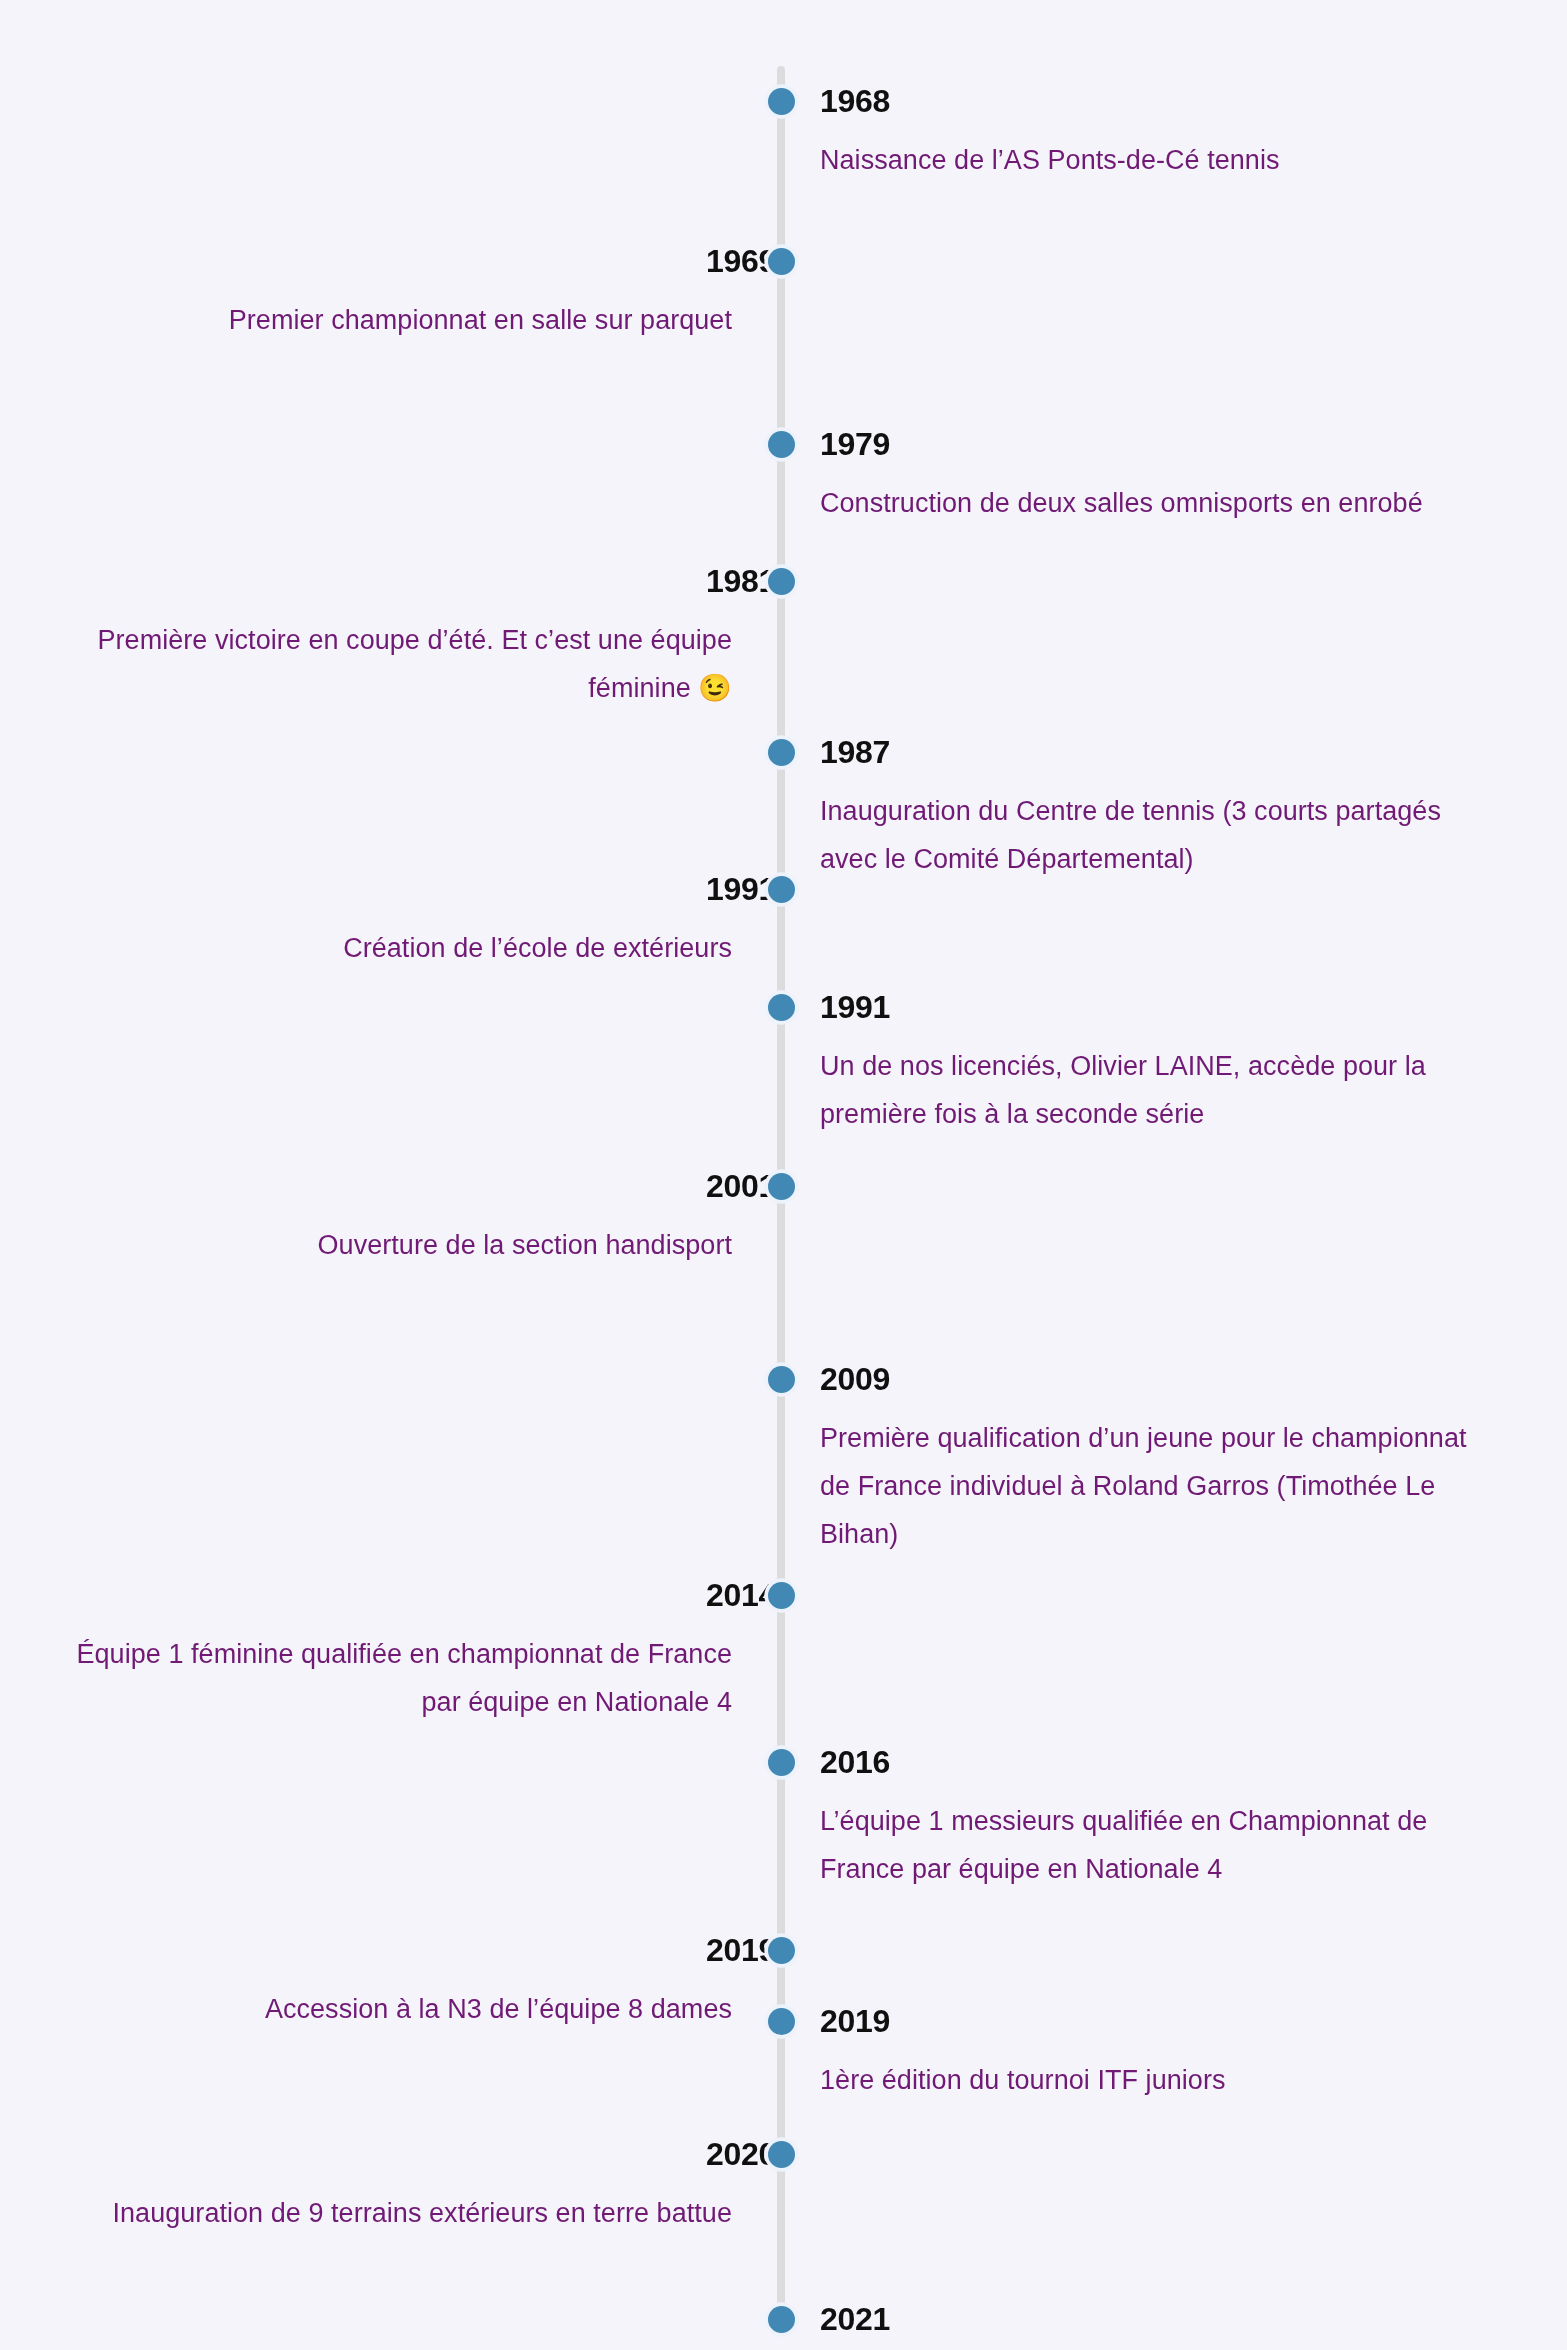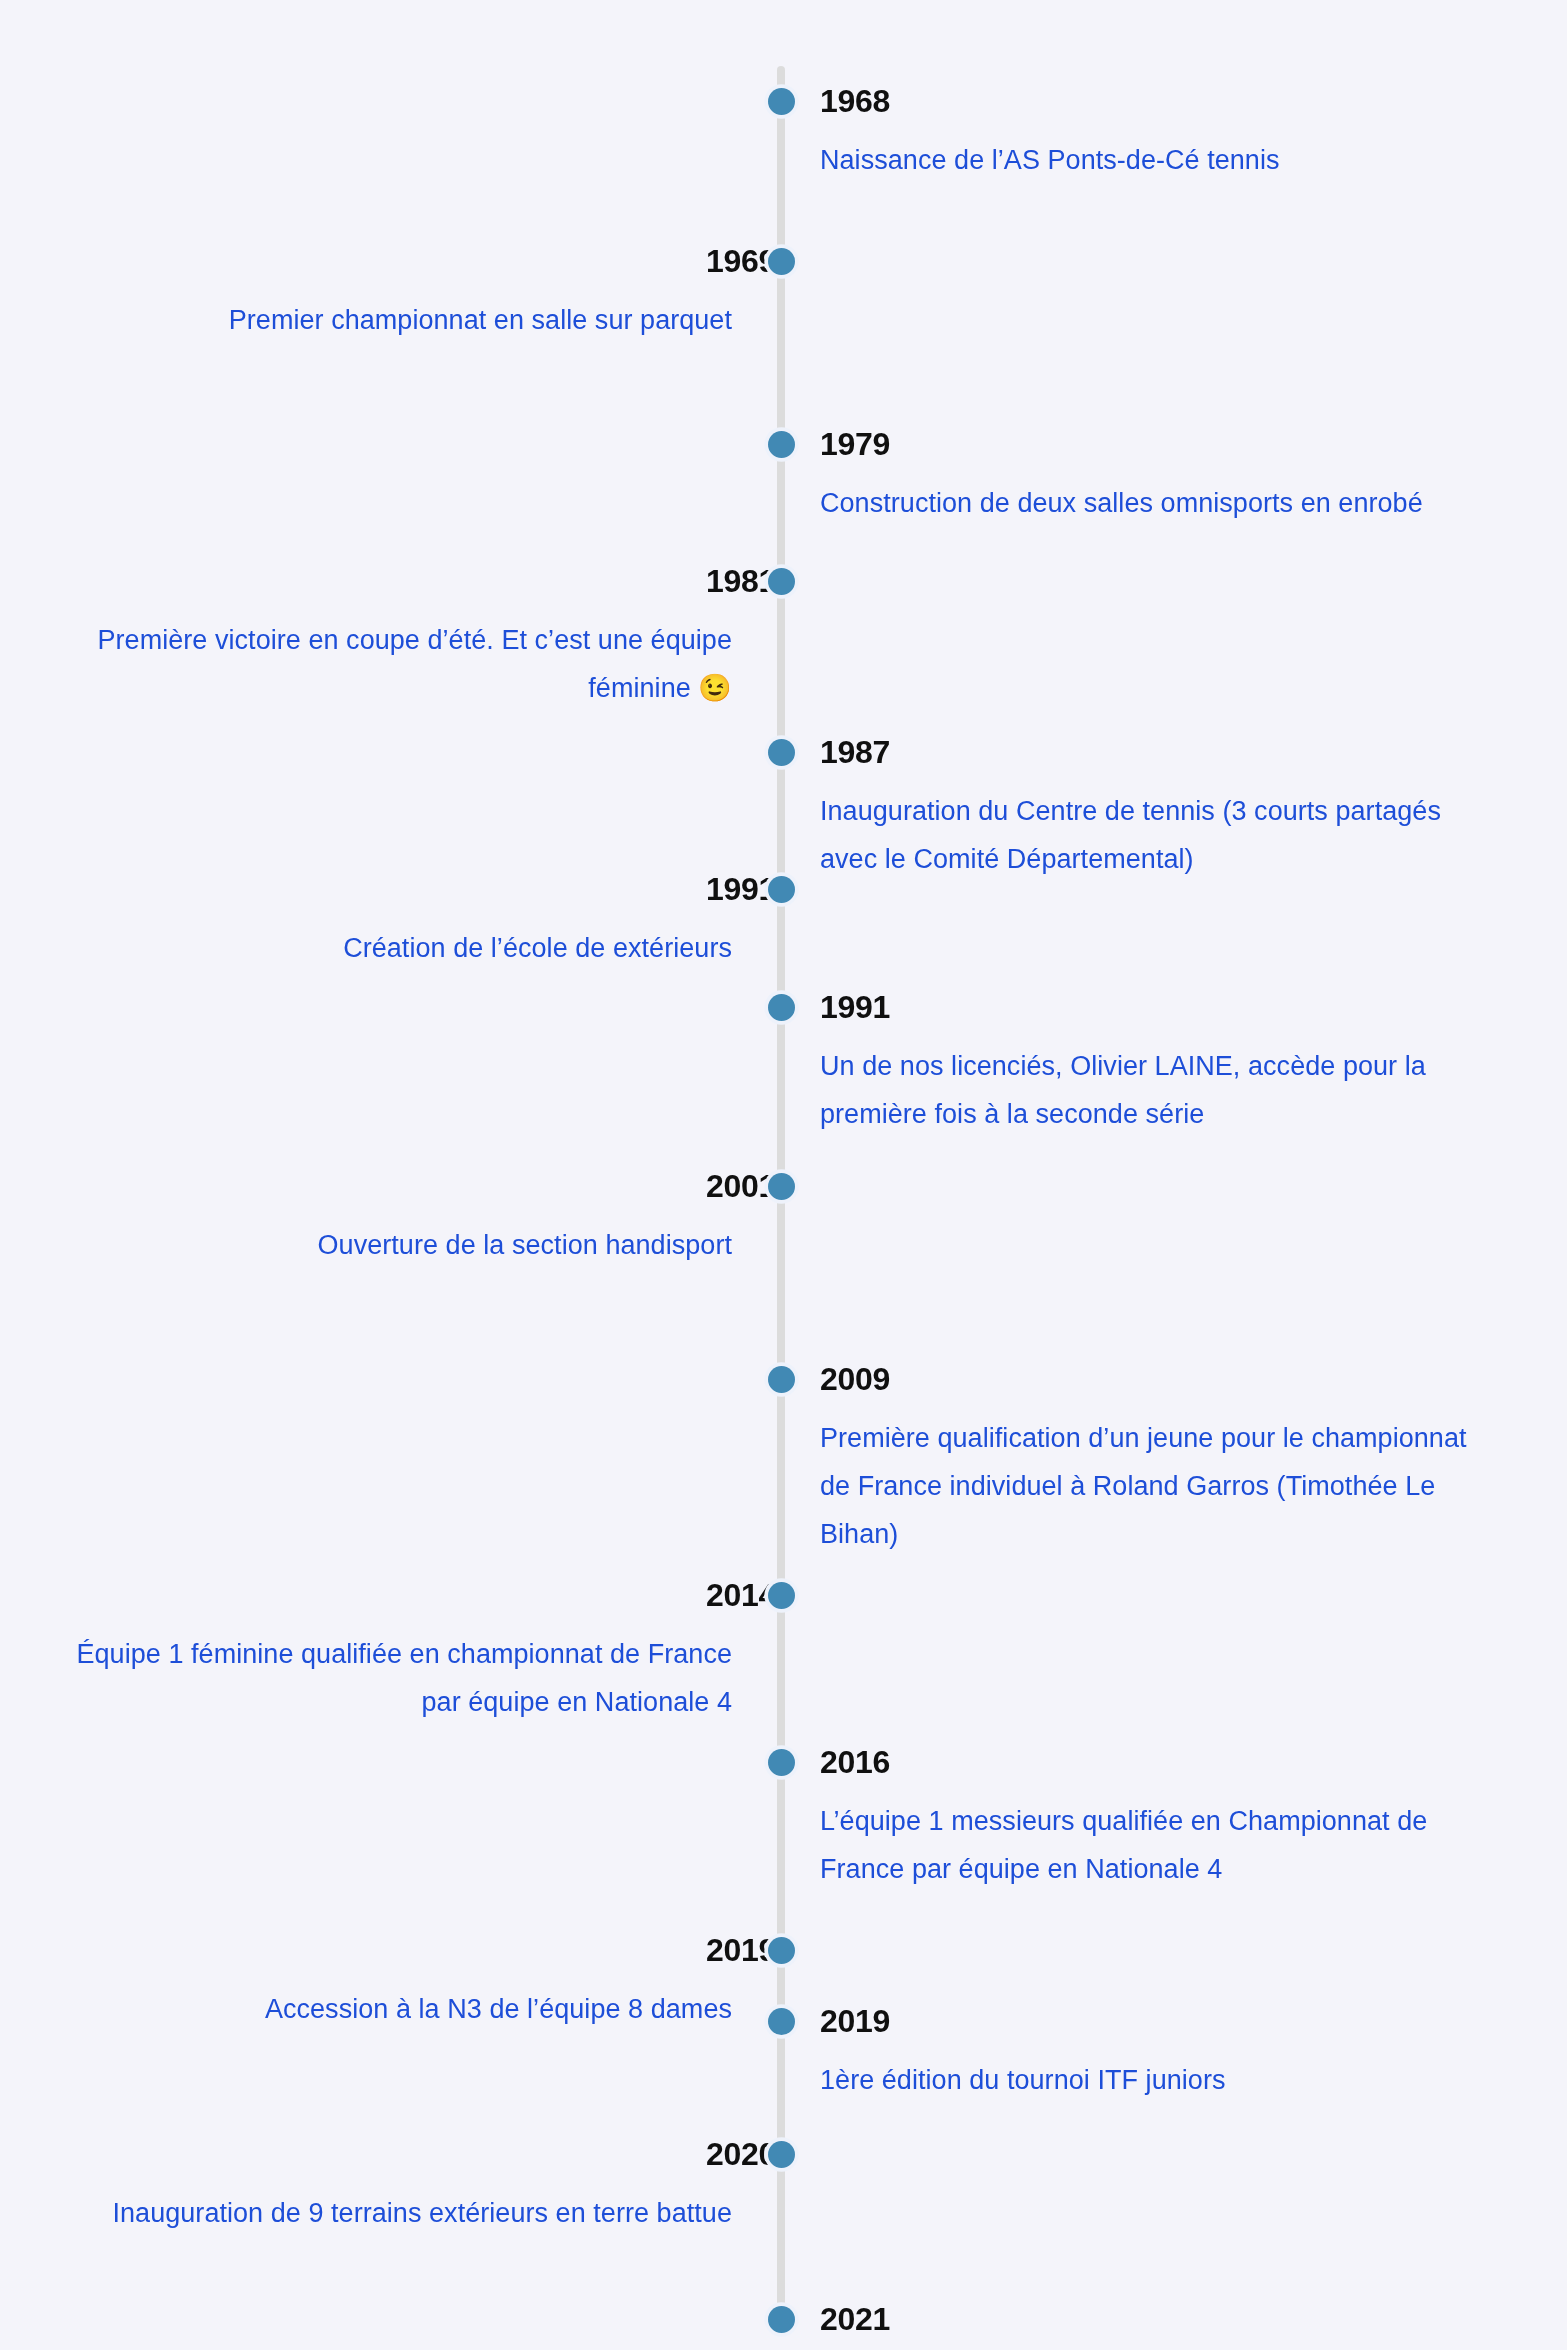--- a/index.html
+++ b/index.html
@@ -72,21 +72,21 @@
     white-space: nowrap;
     z-index: 2;
   }
 
   
   .desc {
     position: absolute;
     font-size: 27px;
     line-height: 48px;
     font-weight: 400;
-    color: #1d4ed8;
+    color: #701a75;
     letter-spacing: 0.05px;
     z-index: 2;
   }
 
   
   .row.right .year {
     left: 820px;
     text-align: right;
   }
   .row.right .desc {

